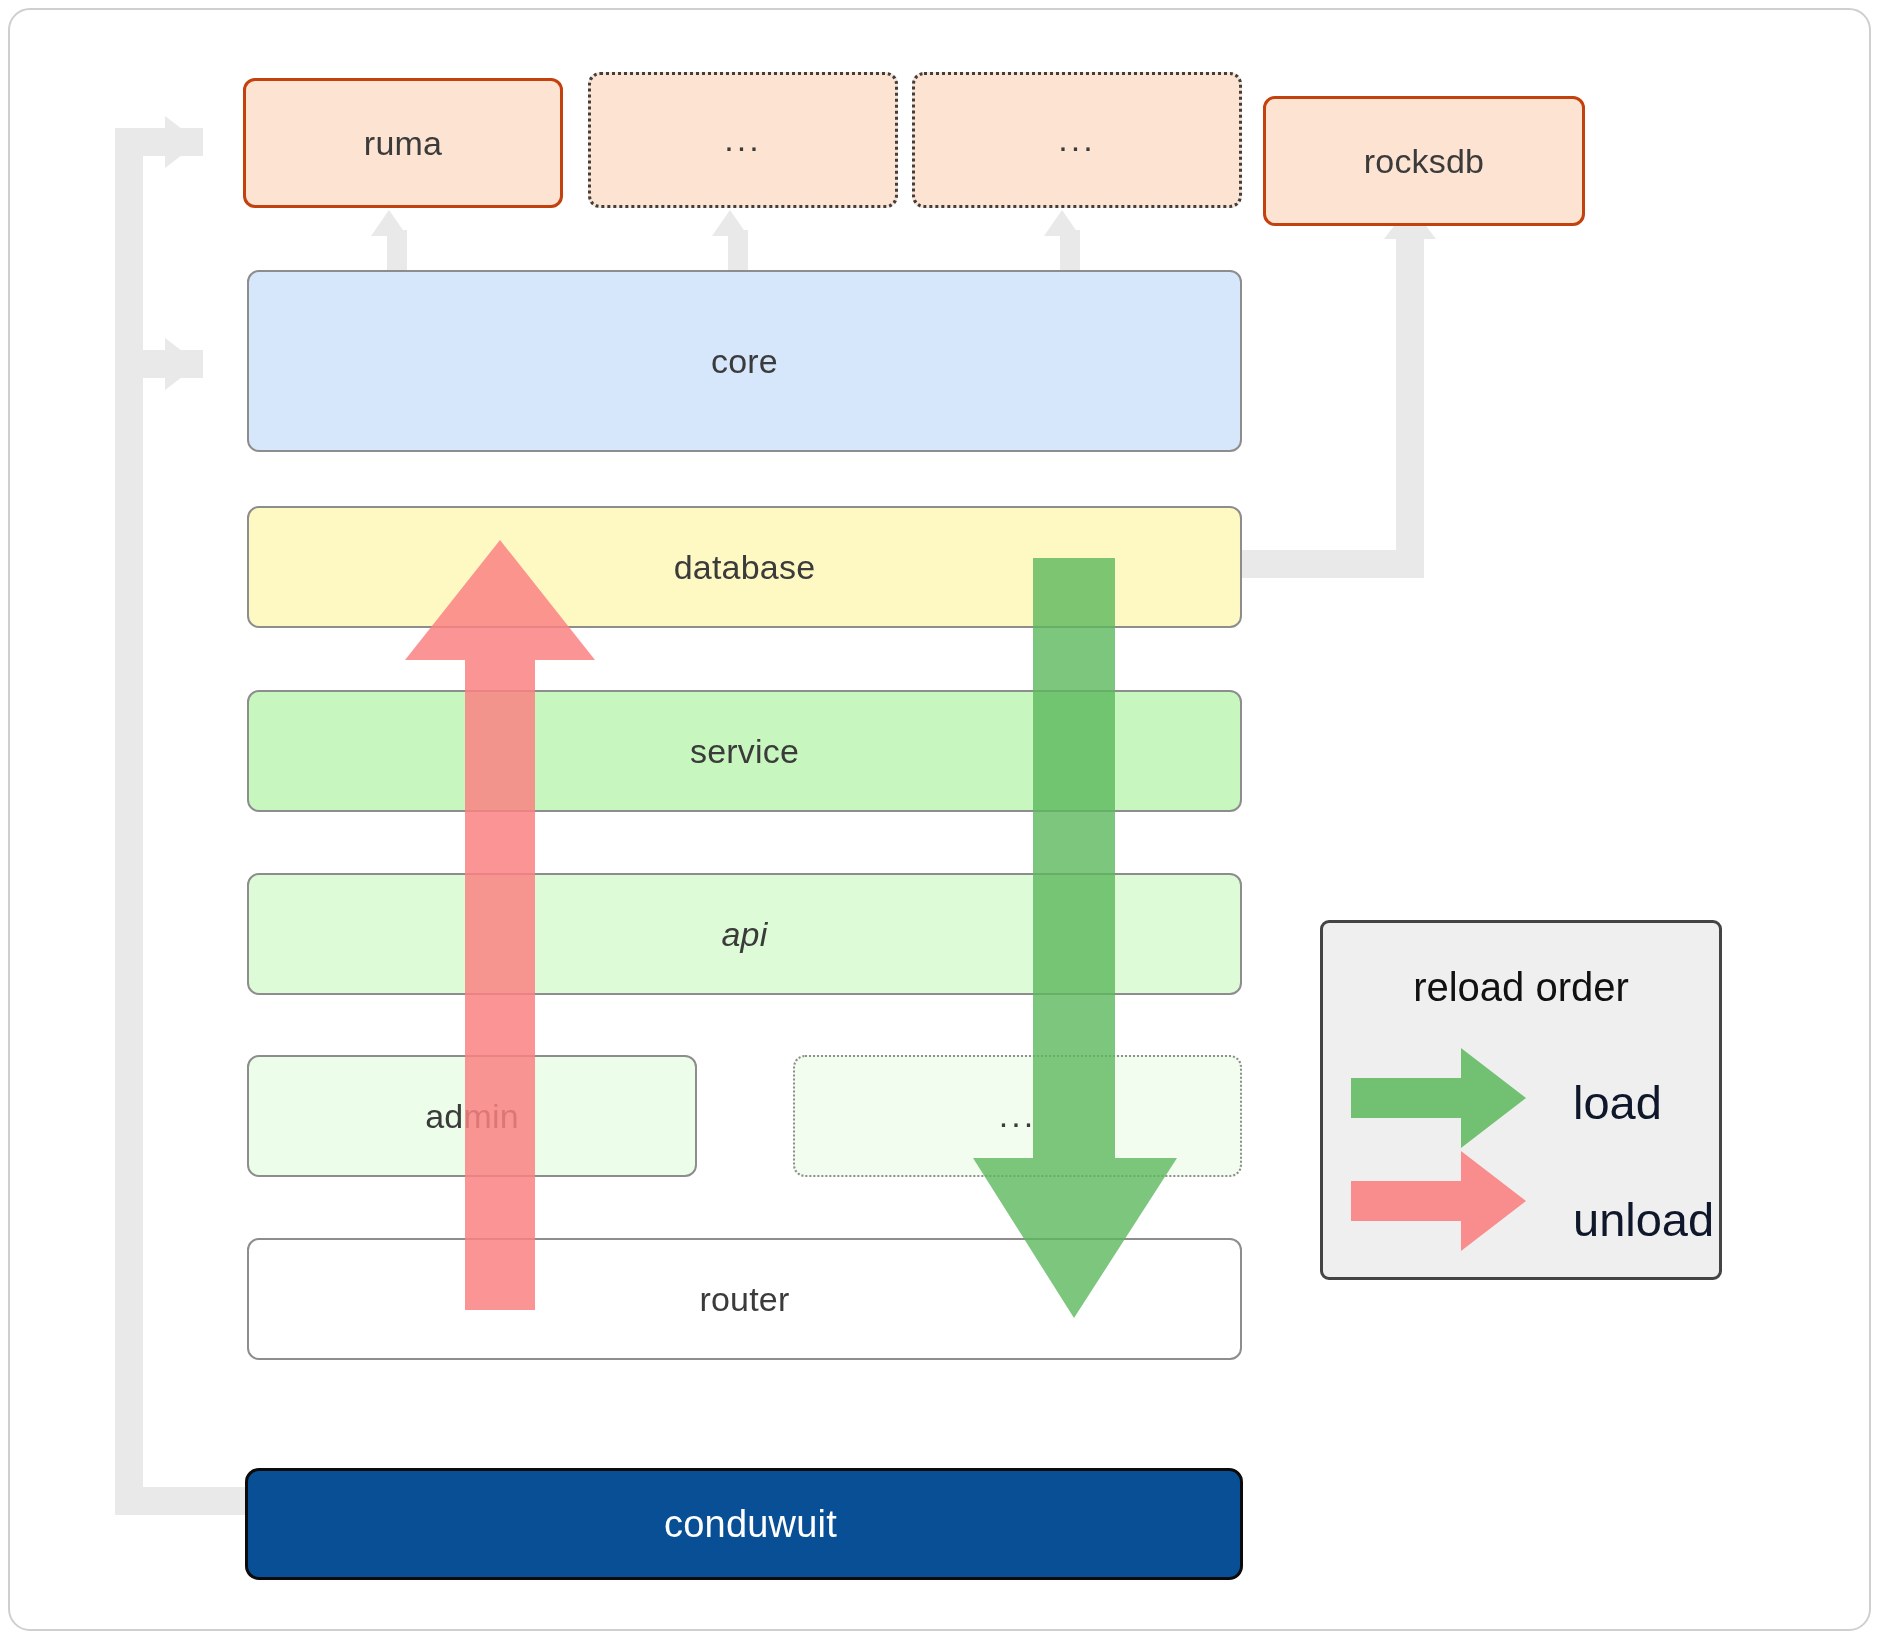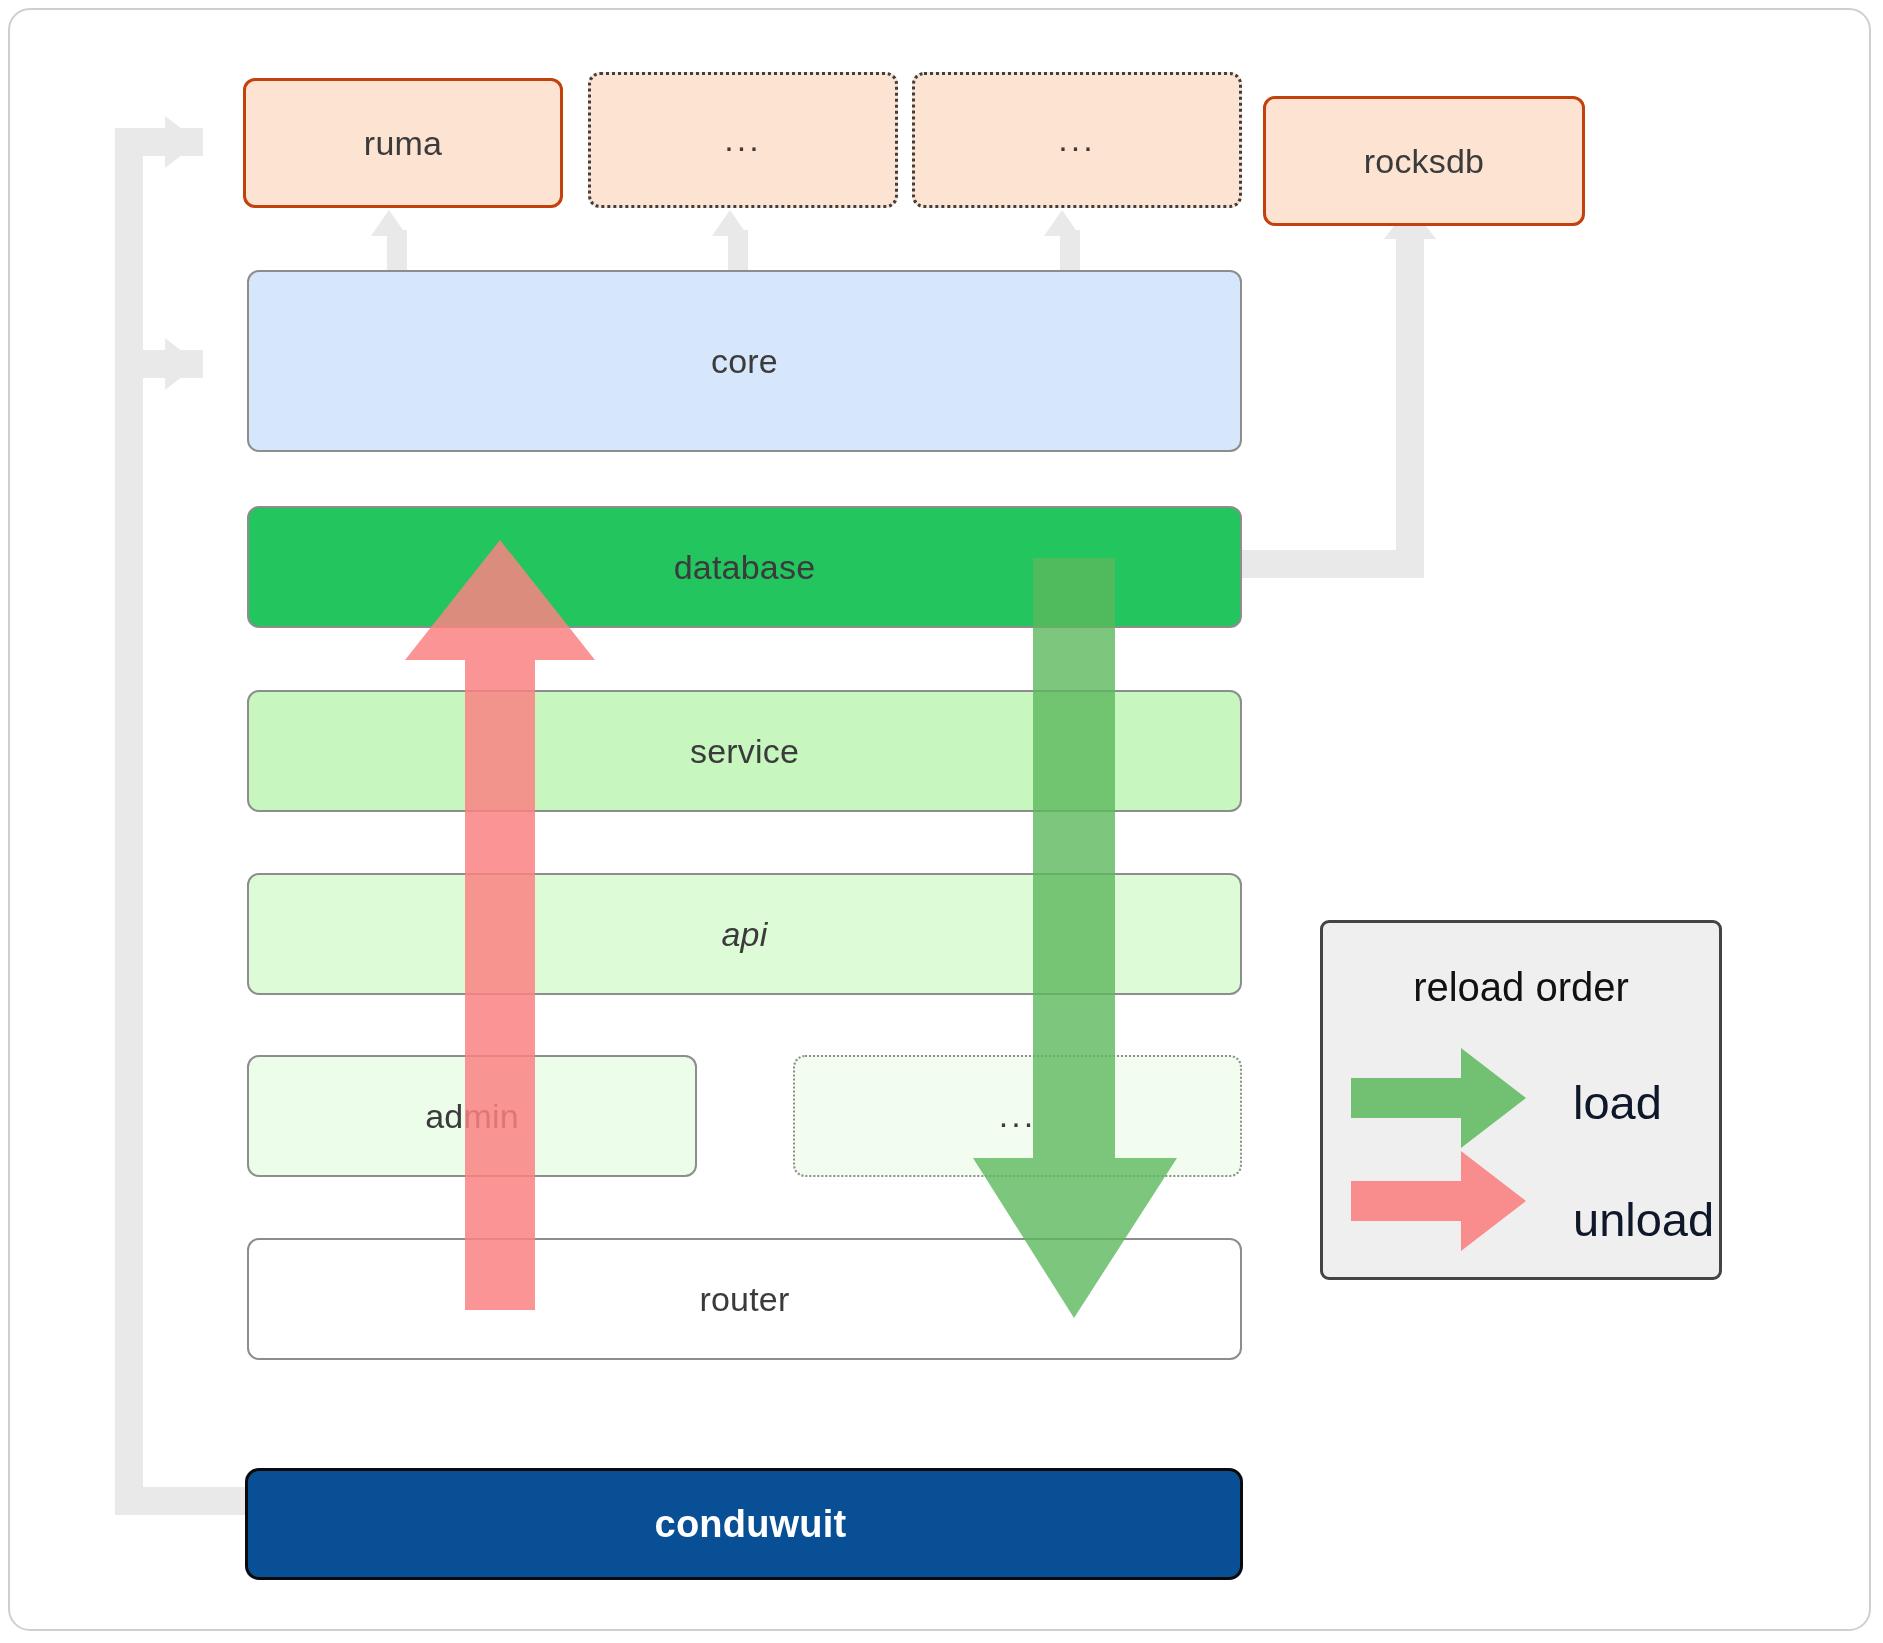--- a/index.html
+++ b/index.html
@@ -56,21 +56,21 @@
     letter-spacing: 3px;
     font-size: 34px;
     line-height: .4;
   }
 
   
   #node-conduwuit {
     border: 3px solid #0b0b0b;
     border-radius: 14px;
     color: #ffffff;
-    font-weight: bold;
+    font-weight: normal;
     font-size: 38px;
     padding-left: 13px;
   }
 
   
   .glink {
     position: absolute;
     background: #e9e9e9;
   }
   .gtri {
@@ -155,21 +155,21 @@
   </div>
 
   <div class="node solid-dark" style="left:1263px; top:96px; width:322px; height:130px; background:#fde3d2;">
     <span class="lbl">rocksdb</span>
   </div>
 
   <div class="node solid-gray" style="left:247px; top:270px; width:995px; height:182px; background:#d6e6fb;">
     <span class="lbl">core</span>
   </div>
 
-  <div class="node solid-gray" style="left:247px; top:506px; width:995px; height:122px; background:#22c55e;">
+  <div class="node solid-gray" style="left:247px; top:506px; width:995px; height:122px; background:#fef9c3;">
     <span class="lbl">database</span>
   </div>
 
   <div class="node solid-gray" style="left:247px; top:690px; width:995px; height:122px; background:#c7f7bf;">
     <span class="lbl">service</span>
   </div>
 
   <div class="node solid-gray" style="left:247px; top:873px; width:995px; height:122px; background:#ddfbd7;font-style:italic;">
     <span class="lbl">api</span>
   </div>

